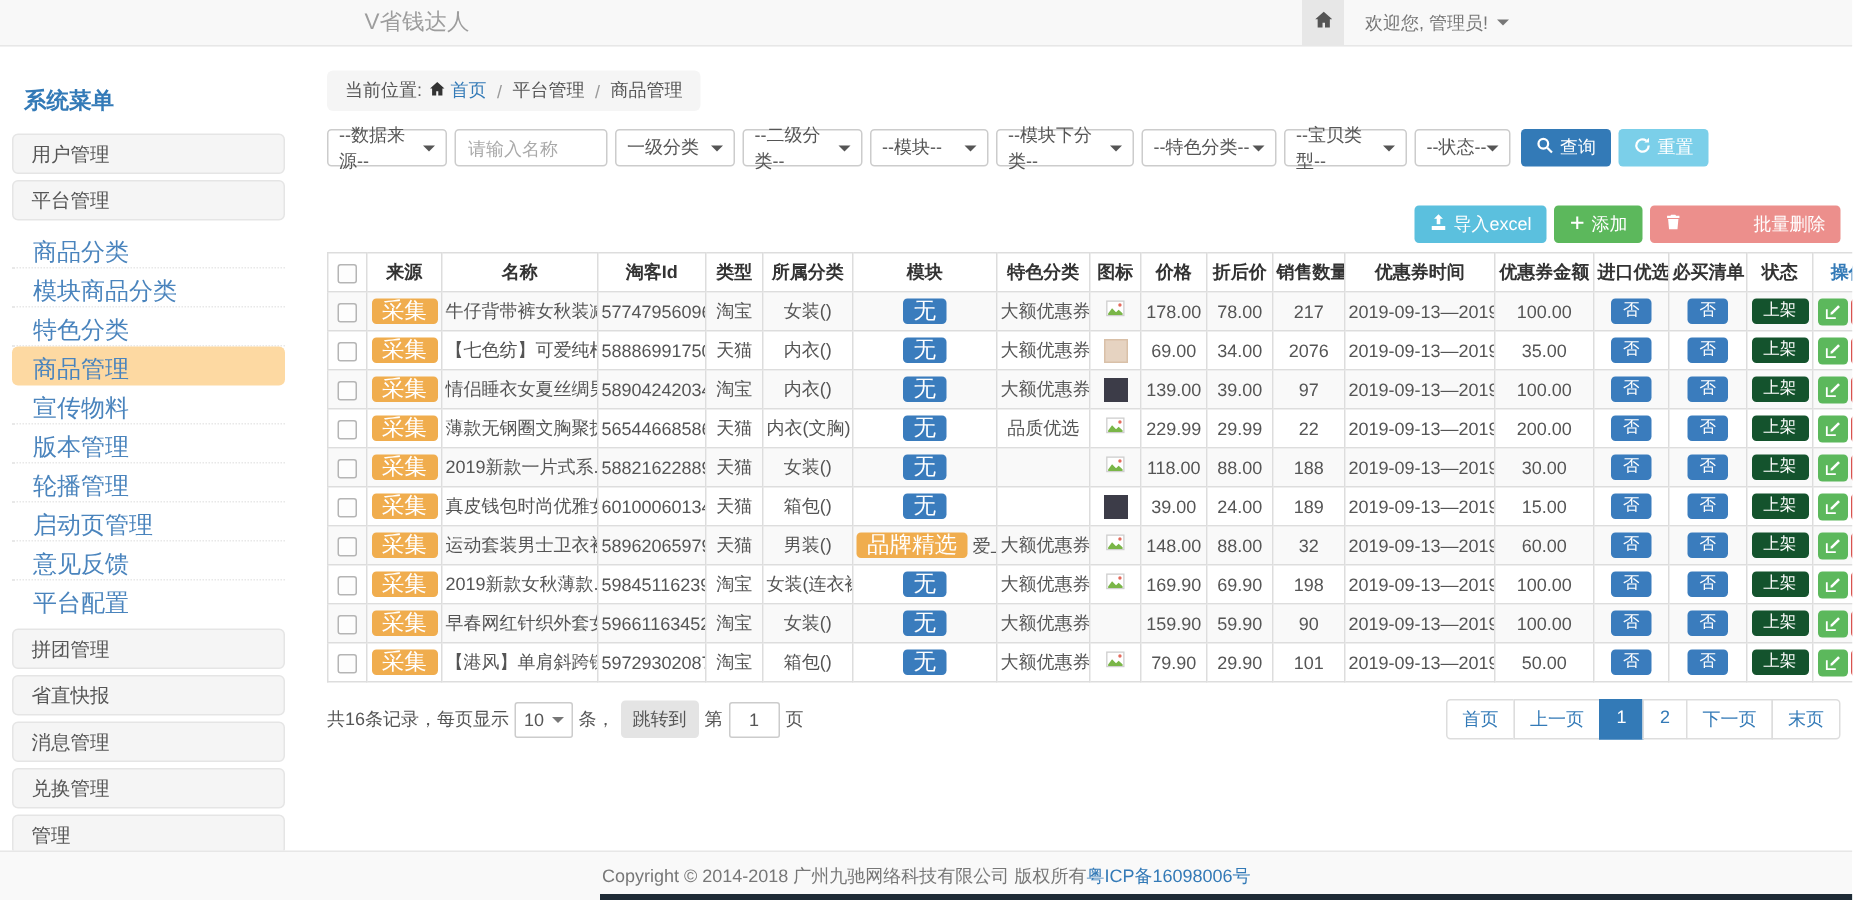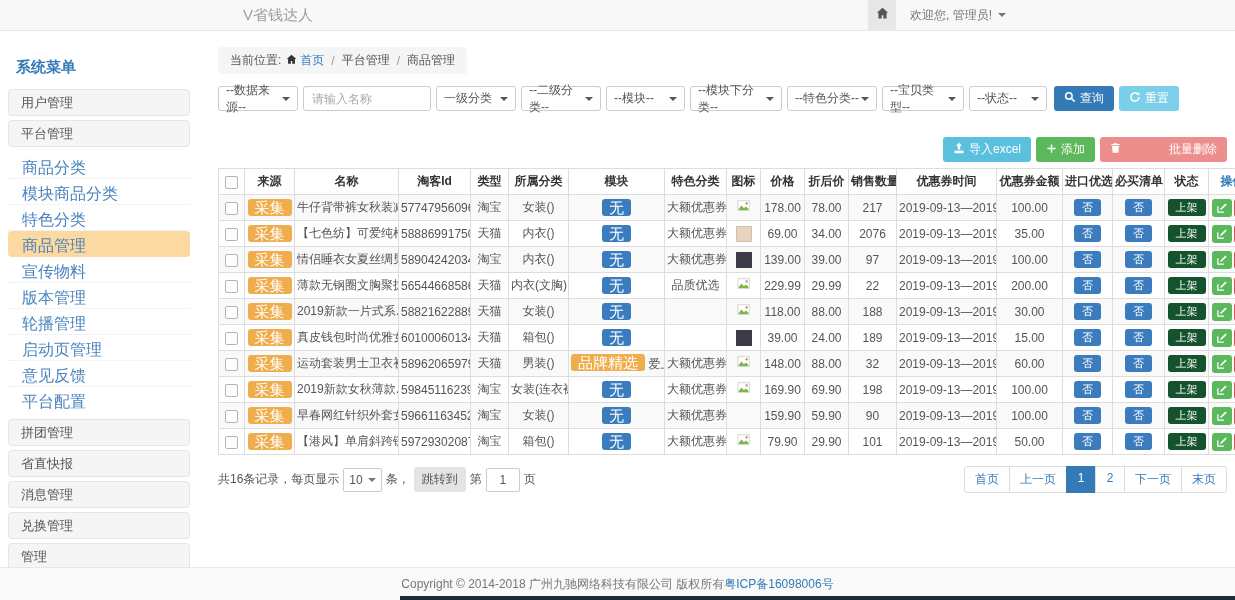--- a/index.html
+++ b/index.html
@@ -142,21 +142,21 @@
       <span>平台管理</span>
       <span class="sep">/</span>
       <span>商品管理</span>
     </div>
 
     <div class="filters" id="filters">
         <div class="fsel" style="width: 80px;">
           <span>--数据来源--</span>
           <span class="caret"></span>
         </div>
-        <input class="finput" placeholder="请输入名称" style="width: 128px;">
+        <input class="finput" placeholder="请输入名称" style="width: 102px;">
         <div class="fsel" style="width: 80px;">
           <span>一级分类</span>
           <span class="caret"></span>
         </div>
         <div class="fsel" style="width: 80px;">
           <span>--二级分类--</span>
           <span class="caret"></span>
         </div>
         <div class="fsel" style="width: 79px;">
           <span>--模块--</span>
@@ -167,21 +167,21 @@
           <span class="caret"></span>
         </div>
         <div class="fsel" style="width: 90px;">
           <span>--特色分类--</span>
           <span class="caret"></span>
         </div>
         <div class="fsel" style="width: 82px;">
           <span>--宝贝类型--</span>
           <span class="caret"></span>
         </div>
-        <div class="fsel" style="width: 78px;">
+        <div class="fsel" style="width: 64px;">
           <span>--状态--</span>
           <span class="caret"></span>
         </div>
         <button class="btn btn-search">
           <span><svg width="12" height="12" viewBox="0 0 16 16">
               <circle cx="6.5" cy="6.5" r="4.3" fill="none" stroke="#fff" stroke-width="2"></circle>
               <line x1="10" y1="10" x2="14.2" y2="14.2" stroke="#fff" stroke-width="2"></line>
             </svg></span>
           <span>查询</span>
         </button>

